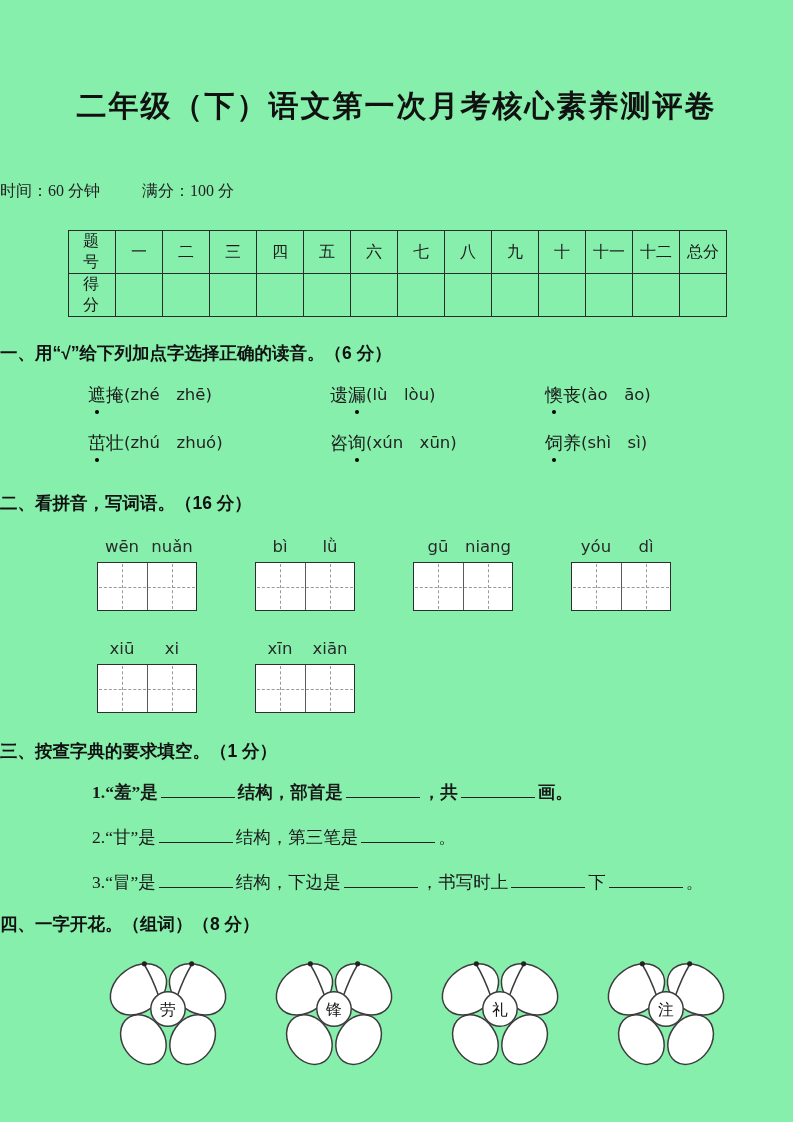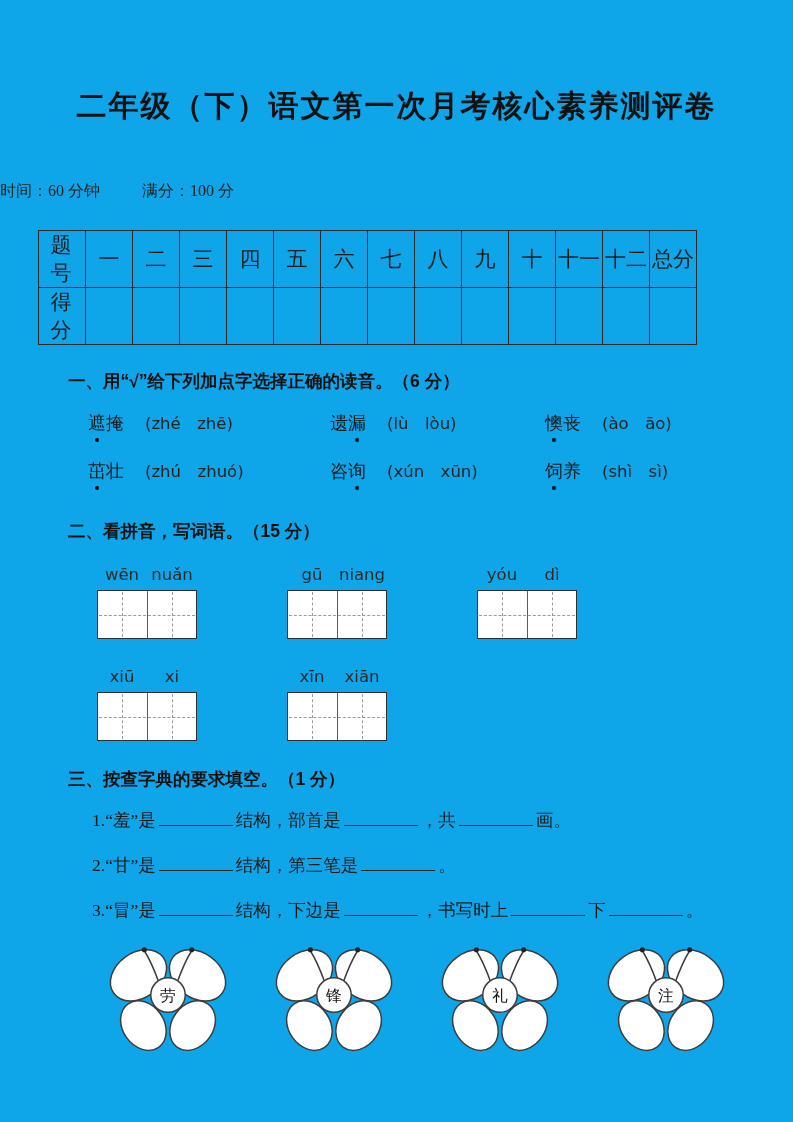--- a/index.html
+++ b/index.html
@@ -1,21 +1,21 @@
 <!DOCTYPE html>
 <html><head>
 <meta charset="utf-8">
 <style>
   * { margin:0; padding:0; box-sizing:border-box; }
   html,body { background:#e8e8e8; }
   .page {
     position:relative;
     width:793px; height:1122px;
     margin:0 auto;
-    background:#0ea5e9;
+    background:#86efac;
     color:#1a1a1a;
     font-family:"Liberation Serif", serif;
     overflow:hidden;
   }
   
   .title {
     margin-top:86px;
     text-align:center;
     font-family:"Liberation Sans", sans-serif;
     font-weight:900;
@@ -25,51 +25,50 @@
   }
   .exam-info {
     margin-top:54px;
     text-align:left;
     font-size:16px;
     color:#222;
   }
   .exam-info .gap { display:inline-block; width:42px; }
   
   table.score-table {
-    margin:28px auto 0 38px;
+    margin:28px auto 0 68px;
     width:659px;
     border-collapse:collapse;
     table-layout:fixed;
-    font-size:21px;
+    font-size:16px;
   }
   .score-table td {
     border:1.5px solid #2b2b2b;
     height:34px;
     text-align:center;
     vertical-align:middle;
     color:#1c1c1c;
   }
   .score-table td.lbl { letter-spacing:6px; padding-left:4px; }
   
   .sec-heading {
-    margin-left:68px;
     font-family:"Liberation Sans", sans-serif;
     font-weight:700;
     font-size:17.5px;
     color:#111;
   }
   
   .s1-row {
     display:flex;
     padding-left:88px;
     margin-top:18px;
     height:42px;
     align-items:flex-start;
   }
-  .s1-item { display:flex; align-items:flex-end;gap:21px; }
+  .s1-item { display:flex; align-items:center; }
   .s1-item.c1 { width:242px; }
   .s1-item.c2 { width:215px; }
   .word { font-size:18px; color:#171717; }
   .dot-char { position:relative; display:inline-block; }
   .dot-char::after {
     content:"";
     position:absolute;
     left:50%; bottom:-7px;
     width:4px; height:4px;
     background:#000; border-radius:50%;
@@ -77,21 +76,21 @@
   }
   .py-opts {
     font-family:"DejaVu Sans", sans-serif;
     font-size:16.5px;
     color:#232323;
   }
   
   .grid-row {
     display:flex;
     padding-left:97px;
-    gap:90px;
+    gap:58px;
     margin-top:14px;
   }
   .grid-group { width:100px; }
   .py-labels {
     display:flex;
     font-family:"DejaVu Sans", sans-serif;
     font-size:16.5px;
     color:#2a2a2a;
     margin-bottom:3px;
     height:22px;
@@ -142,21 +141,21 @@
     font-family:"Liberation Serif", serif;
     font-size:16px;
     fill:#111;
   }
   
   .mt-s1 { margin-top:24px; }
   .mt-s2 { margin-top:18px; }
   .mt-s3 { margin-top:26px; }
   .mt-s4 { margin-top:18px; }
   .mt-line { margin-top:21px; }
-  .mt-line-first { margin-top:17px; }
+  .mt-line-first { margin-top:17px;font-weight:bold; }
 </style>
 </head>
 <body>
 
 <div class="page">
 
   <div class="title">二年级（下）语文第一次月考核心素养测评卷</div>
 
   <div class="exam-info">
     <span>时间：60 分钟</span><span class="gap"></span><span>满分：100 分</span>
@@ -224,35 +223,45 @@
     <div class="s1-item c2">
       <span class="word"><span>咨</span><span class="dot-char">询</span><span></span></span>
         <span class="py-opts">(xún　xūn)</span>
     </div>
     <div class="s1-item">
       <span class="word"><span></span><span class="dot-char">饲</span><span>养</span></span>
         <span class="py-opts">(shì　sì)</span>
     </div>
   </div>
 
-  <div class="sec-heading mt-s2">二、看拼音，写词语。（15 分）</div>
+  <div class="sec-heading mt-s2">二、看拼音，写词语。（16 分）</div>
 
   <div class="grid-row" style="margin-top:22px;">
     <div class="grid-group">
       <div class="py-labels">
           <span>wēn</span>
           <span>nuǎn</span>
         </div>
       <div class="tzg">
           <div class="tzg-cell"></div>
           <div class="tzg-cell"></div>
         </div>
     </div>
     <div class="grid-group">
       <div class="py-labels">
+          <span>bì</span>
+          <span>lǜ</span>
+        </div>
+      <div class="tzg">
+          <div class="tzg-cell"></div>
+          <div class="tzg-cell"></div>
+        </div>
+    </div>
+    <div class="grid-group">
+      <div class="py-labels">
           <span>gū</span>
           <span>niang</span>
         </div>
       <div class="tzg">
           <div class="tzg-cell"></div>
           <div class="tzg-cell"></div>
         </div>
     </div>
     <div class="grid-group">
       <div class="py-labels">
@@ -294,20 +303,21 @@
   <div class="q-line mt-line-first">
     <span>1.</span><span>“羞”是</span><span class="blank"></span><span>结构，部首是</span><span class="blank"></span><span>，共</span><span class="blank"></span><span>画。</span>
   </div>
   <div class="q-line mt-line">
     <span>2.</span><span>“甘”是</span><span class="blank"></span><span>结构，第三笔是</span><span class="blank"></span><span>。</span>
   </div>
   <div class="q-line mt-line">
     <span>3.</span><span>“冒”是</span><span class="blank"></span><span>结构，下边是</span><span class="blank"></span><span>，书写时上</span><span class="blank"></span><span>下</span><span class="blank"></span><span>。</span>
   </div>
 
+  <div class="sec-heading mt-s4">四、一字开花。（组词）（8 分）</div>
 
   <div class="flower-row">
     <div class="flower">
       <svg width="148" height="128" viewBox="0 0 150 130">
         <g fill="#ffffff" stroke="#3c3c3c" stroke-width="1.5">
           <ellipse cx="45" cy="42" rx="31" ry="23" transform="rotate(-36 45 42)"></ellipse>
           <ellipse cx="105" cy="42" rx="31" ry="23" transform="rotate(36 105 42)"></ellipse>
           <ellipse cx="50" cy="93" rx="27" ry="21" transform="rotate(55 50 93)"></ellipse>
           <ellipse cx="100" cy="93" rx="27" ry="21" transform="rotate(-55 100 93)"></ellipse>
         </g>

